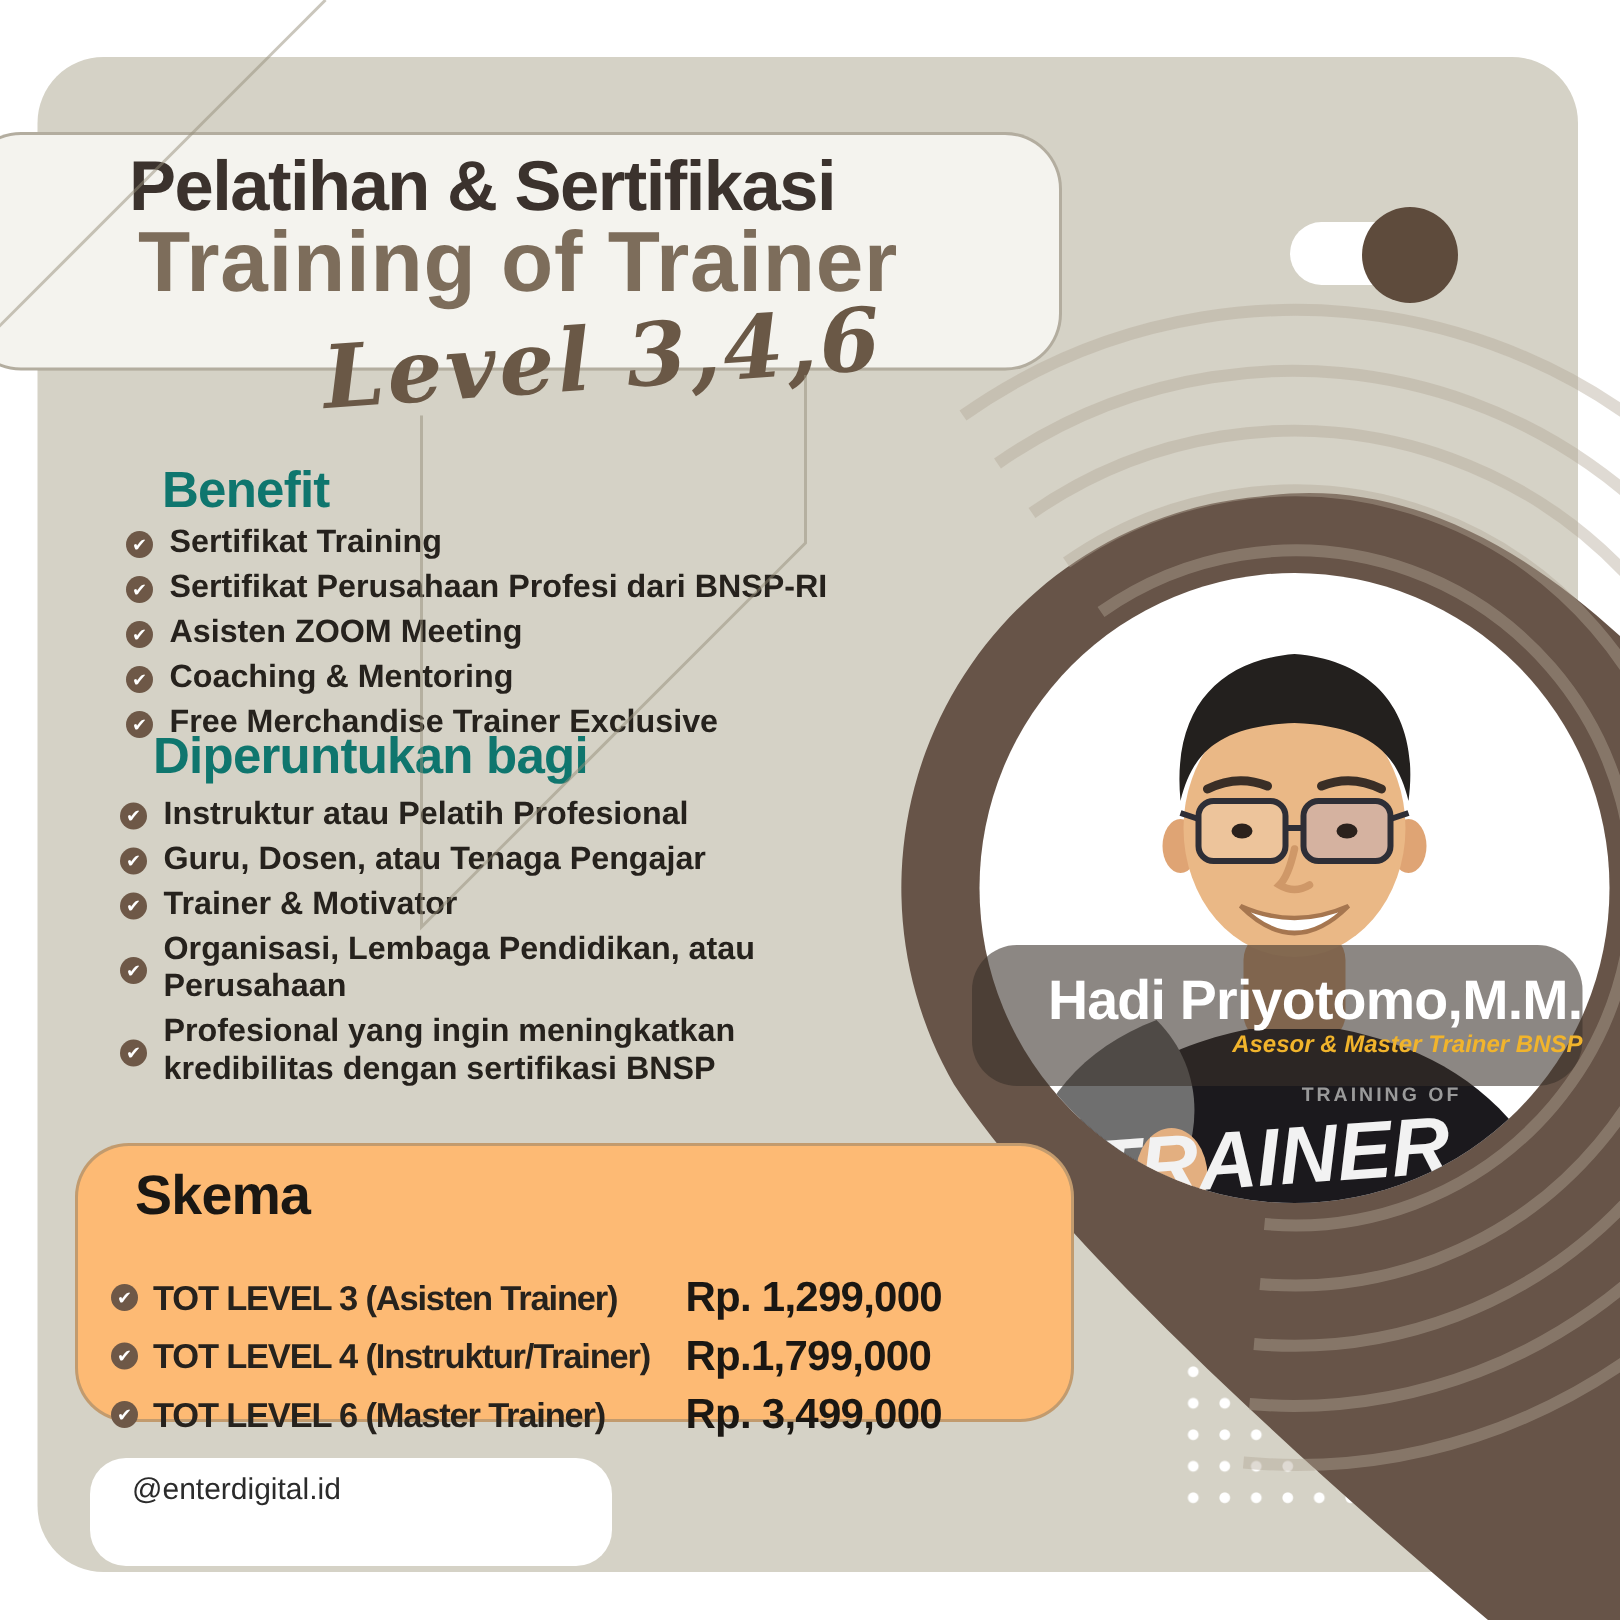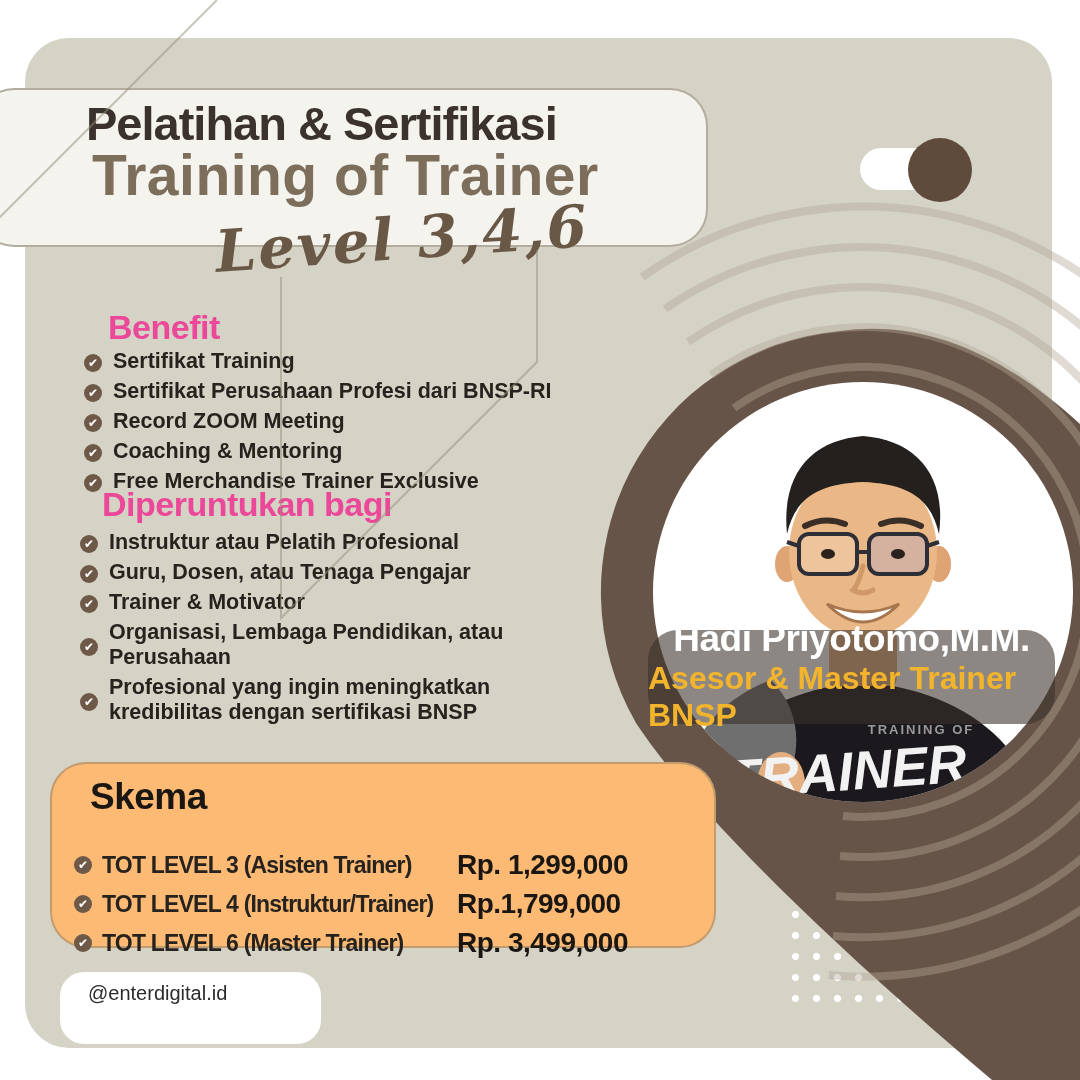--- a/index.html
+++ b/index.html
@@ -15,53 +15,53 @@
         background-image:radial-gradient(circle at 4.5px 4.5px,#ffffff 3.2px,transparent 3.9px);
         background-size:21px 21px;
         clip-path:polygon(14px 0,100% 100%,0 100%,0 0);}
   svg.layer{position:absolute;left:0;top:0;pointer-events:none;}
   
   .photo-circle{position:absolute;left:653px;top:382px;width:420px;height:420px;
         border-radius:50%;background:#ffffff;overflow:hidden;}
   
   .name-band{position:absolute;left:648px;top:630px;width:407px;height:94px;
         background:rgba(56,48,42,0.58);border-radius:30px;
-        display:flex;flex-direction:column;align-items:center;justify-content:center;}
+        display:flex;flex-direction:column;align-items:flex-end;justify-content:center;}
   .speaker-name{color:#ffffff;font-size:37px;font-weight:800;letter-spacing:-0.5px;line-height:1.05;}
-  .speaker-title{color:#f1b42c;font-size:32px;font-weight:700;margin-top:2px;}
+  .speaker-title{color:#f1b42c;font-size:16px;font-weight:700;font-style:italic;margin-top:2px;}
   
   .title-box{position:absolute;left:-24px;top:88px;width:732px;height:159px;
         background:#f4f3ee;border:2px solid rgba(125,114,94,0.55);border-radius:38px;box-sizing:border-box;}
   .title-line1{position:absolute;left:108px;top:6px;font-size:47px;font-weight:700;
         color:#3b322d;letter-spacing:-1px;white-space:nowrap;}
   .title-line2{position:absolute;left:114px;top:52px;font-size:57px;font-weight:700;
         color:#7d6d5b;letter-spacing:0.5px;white-space:nowrap;}
   .title-script{position:absolute;left:215px;top:205px;font-family:"DejaVu Serif",serif;
         font-style:italic;font-weight:800;font-size:58px;color:#6a5846;letter-spacing:2px;
         transform:rotate(-4deg);white-space:nowrap;}
   
-  .sec-heading{position:absolute;font-size:34px;font-weight:800;color:#ec4899;letter-spacing:-0.5px;}
+  .sec-heading{position:absolute;font-size:34px;font-weight:800;color:#0f766e;letter-spacing:-0.5px;}
   .list{position:absolute;display:flex;flex-direction:column;gap:5px;}
   .list-item{display:flex;align-items:center;gap:11px;font-size:21.5px;line-height:25px;
         color:#26221d;font-weight:700;}
   .check{flex:0 0 auto;width:18px;height:18px;border-radius:50%;background:#6e5847;margin-top:3px;
         color:#ffffff;font-size:12px;line-height:18px;text-align:center;font-weight:700;}
   .check::before{content:"✔";}
   
   .skema-box{position:absolute;left:50px;top:762px;width:666px;height:186px;background:#fdba74;
         border:2px solid rgba(135,124,104,0.5);border-radius:36px;box-sizing:border-box;}
   .skema-heading{position:absolute;left:38px;top:12px;font-size:37px;font-weight:800;
         color:#1a1713;letter-spacing:-0.5px;}
   .skema-rows{position:absolute;left:22px;top:62px;display:flex;flex-direction:column;gap:7px;width:620px;margin-top:23px;}
   .skema-row{display:flex;align-items:center;gap:10px;}
   .skema-label{width:345px;font-size:23px;font-weight:700;color:#26221d;letter-spacing:-0.8px;white-space:nowrap;}
   .skema-price{font-size:28px;font-weight:800;color:#1a1713;letter-spacing:-0.5px;white-space:nowrap;}
   .skema-row .check{margin-top:0;}
   
-  .contact-pill{position:absolute;left:60px;top:972px;width:261px;height:72px;background:#ffffff;
+  .contact-pill{position:absolute;left:60px;top:972px;width:348px;height:72px;background:#ffffff;
         border-radius:24px;box-sizing:border-box;padding:10px 0 0 28px;}
   .contact-handle{font-size:20px;color:#2b2b2b;font-weight:500;}
   .contact-phone{font-size:34px;font-weight:800;color:#1d1b18;letter-spacing:0.5px;margin-top:1px;}
   
   .toggle-pill{position:absolute;left:860px;top:148px;width:76px;height:42px;background:#ffffff;border-radius:21px;}
   .toggle-knob{position:absolute;left:908px;top:138px;width:64px;height:64px;border-radius:50%;background:#5e4b3c;}
 </style>
 </head>
 <body>
 
@@ -136,21 +136,21 @@
     <div class="list-item">
         <span class="check"></span>
         <span>Sertifikat Training</span>
       </div>
     <div class="list-item">
         <span class="check"></span>
         <span>Sertifikat Perusahaan Profesi dari BNSP-RI</span>
       </div>
     <div class="list-item">
         <span class="check"></span>
-        <span>Record ZOOM Meeting</span>
+        <span>Asisten ZOOM Meeting</span>
       </div>
     <div class="list-item">
         <span class="check"></span>
         <span>Coaching &amp; Mentoring</span>
       </div>
     <div class="list-item">
         <span class="check"></span>
         <span>Free Merchandise Trainer Exclusive</span>
       </div>
   </div>

